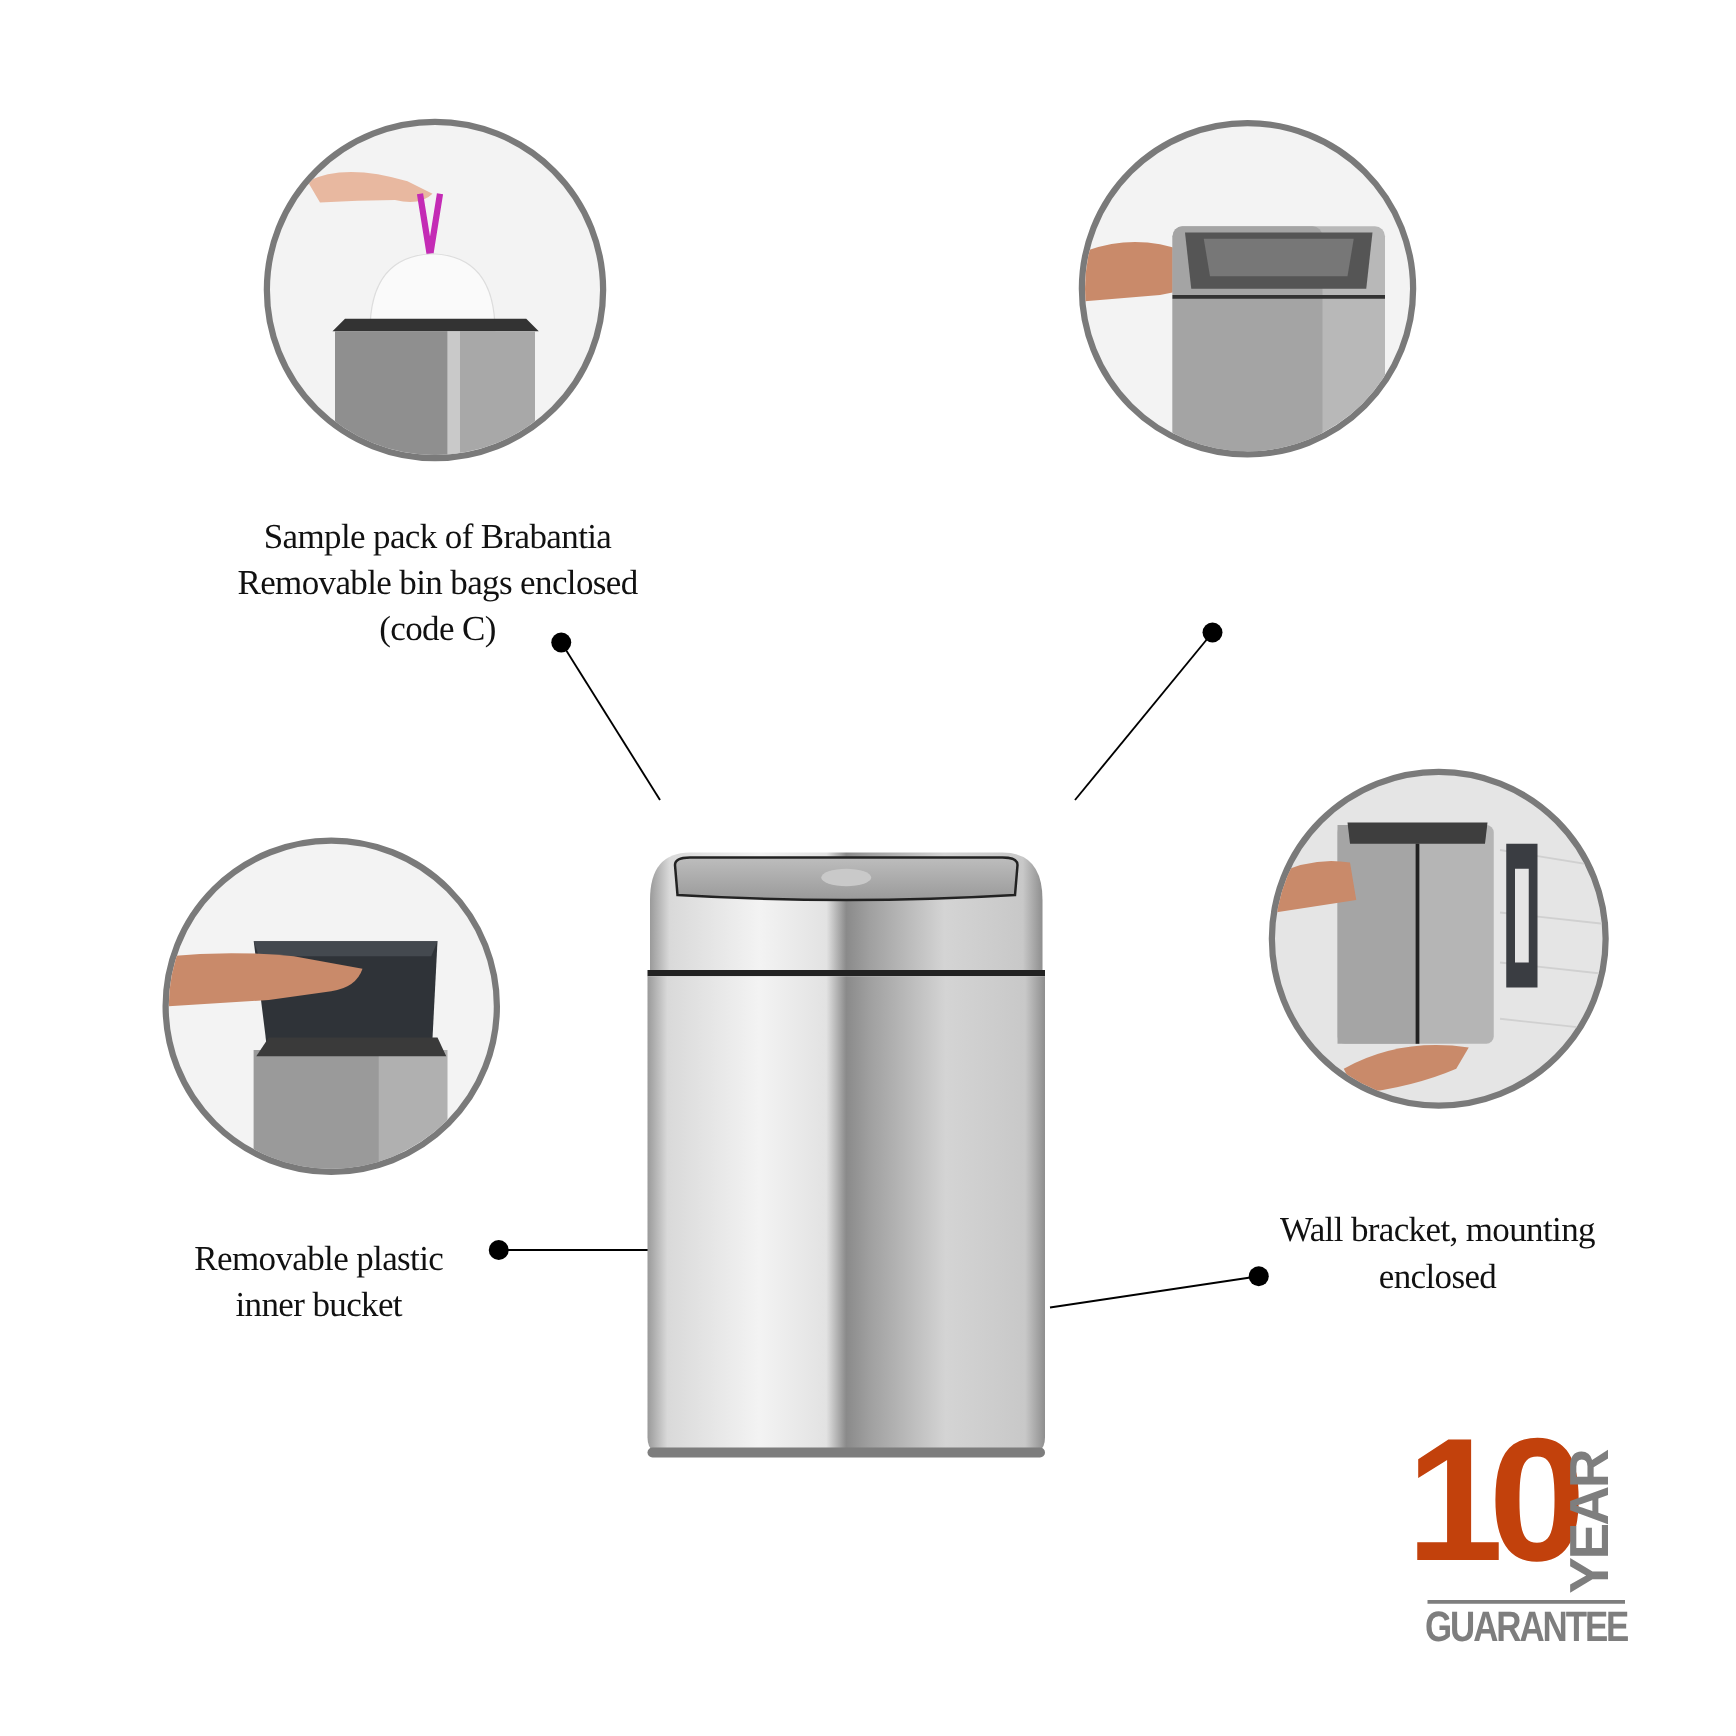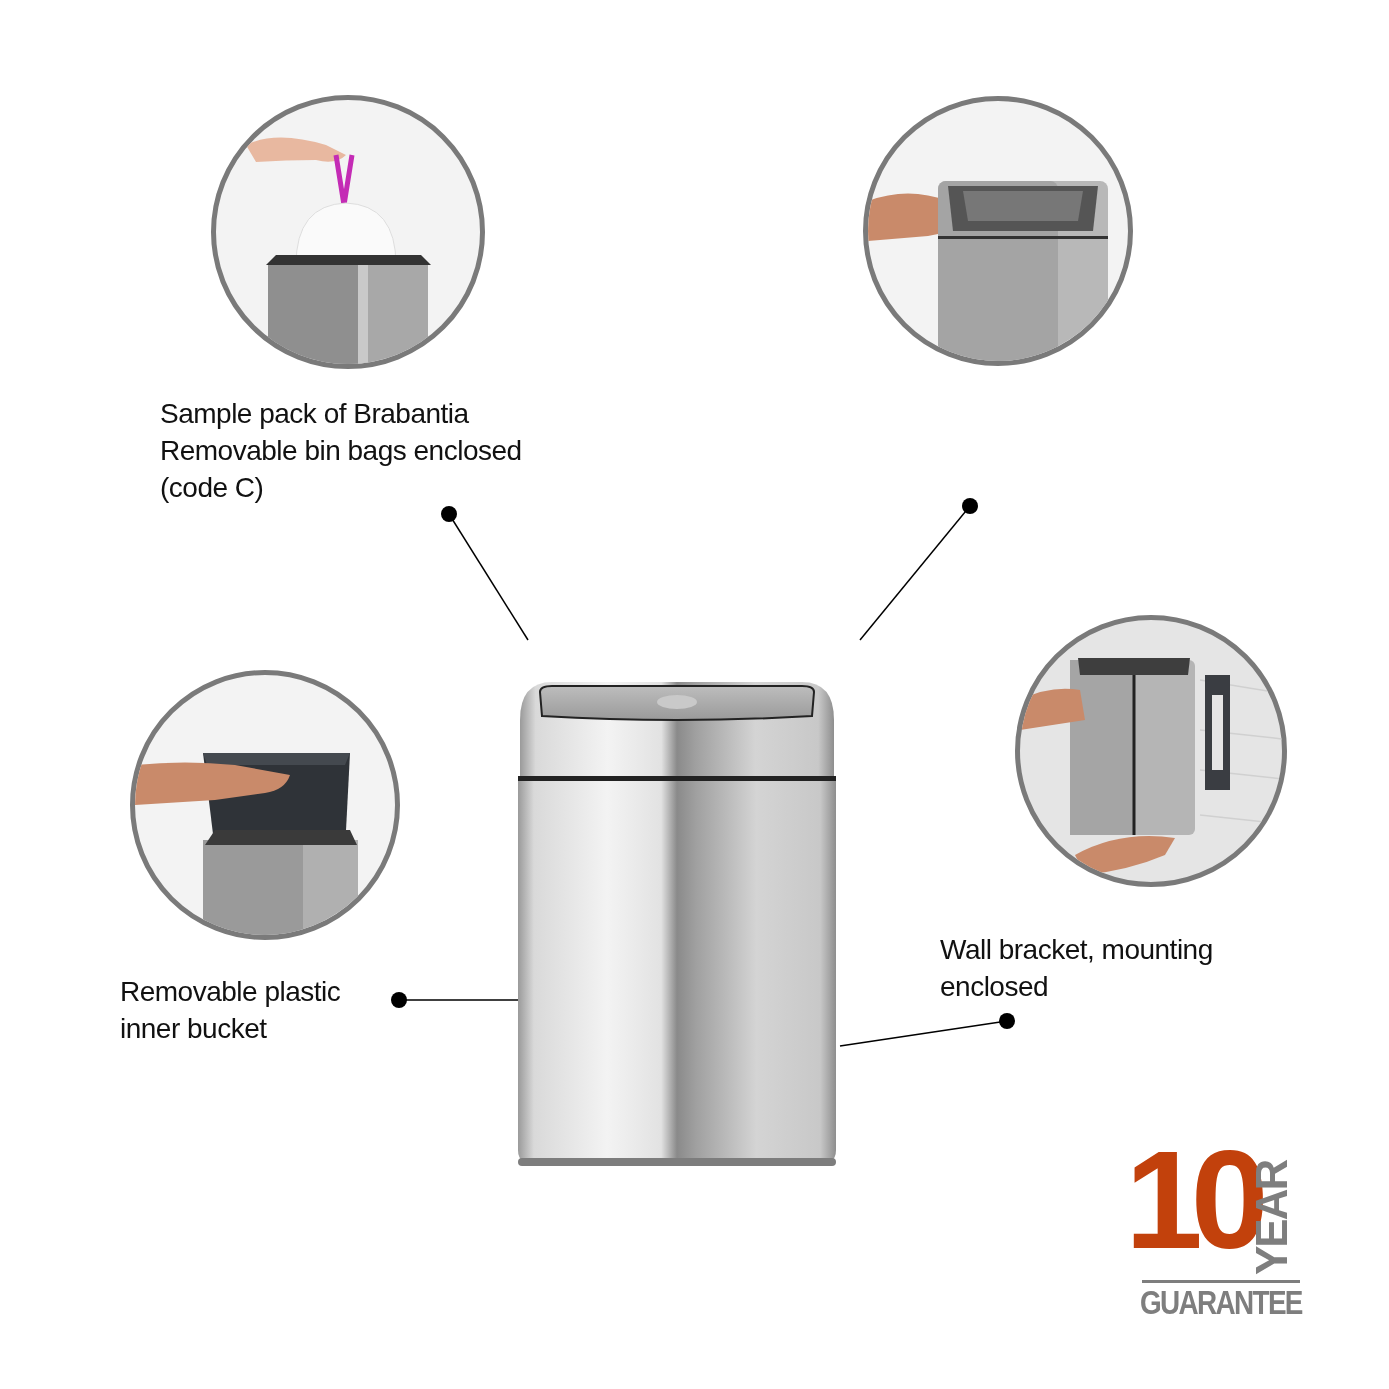--- a/index.html
+++ b/index.html
@@ -1,19 +1,19 @@
 <!DOCTYPE html>
 <html><head>
 <meta charset="utf-8">
 <style>
   html,body{margin:0;padding:0;background:#fff;}
   body{width:1389px;height:1389px;position:relative;overflow:hidden;font-family:"DejaVu Sans","Liberation Sans",sans-serif;color:#111;}
   .abs{position:absolute;}
   .circle{position:absolute;border-radius:50%;border:5px solid #7a7a7a;background:#f3f3f3;overflow:hidden;box-sizing:border-box;}
-  .label{position:absolute;font-size:28px;line-height:37px;color:#111;font-family:Liberation Sans, sans-serif;letter-spacing:-0.5px;}
+  .label{position:absolute;text-align:center;font-size:28px;line-height:37px;color:#111;font-family:Liberation Serif, serif;letter-spacing:-0.5px;margin-top:16px;}
   .dot{position:absolute;width:16px;height:16px;border-radius:50%;background:#000;}
   svg.lines{position:absolute;left:0;top:0;}
   .guarantee{position:absolute;left:1120px;top:1145px;width:200px;height:180px;color:#7e7e7e;}
   .g-ten{position:absolute;left:5px;top:-10px;font-family:"Liberation Sans",sans-serif;font-weight:bold;font-size:140px;letter-spacing:-12px;line-height:130px;color:#c2410c;}
   .g-year{position:absolute;left:130px;top:10px;width:40px;height:120px;}
   .g-year span{display:block;transform:rotate(-90deg);transform-origin:left top;position:absolute;left:0;top:120px;font-family:"Liberation Sans",sans-serif;font-weight:bold;font-size:44px;line-height:44px;white-space:nowrap;color:#7e7e7e;letter-spacing:-2px;}
   .g-rule{position:absolute;left:22px;top:135px;width:158px;height:3px;background:#7e7e7e;}
   .g-guar{position:absolute;left:20px;top:138px;font-family:"Liberation Sans",sans-serif;font-weight:bold;font-size:34px;letter-spacing:-2px;color:#7e7e7e;transform:scaleX(0.82);transform-origin:left top;}
 </style>
 </head>
@@ -115,21 +115,21 @@
   <div>Sample pack of Brabantia</div>
   <div>Removable bin bags enclosed</div>
   <div>(code C)</div>
 </div>
 <div class="label" style="left:880px;top:398px;width:270px">
 </div>
 <div class="label" style="left:120px;top:973px;width:270px">
   <div>Removable plastic</div>
   <div>inner bucket</div>
 </div>
-<div class="label" style="left:940px;top:931px;width:420px">
+<div class="label" style="left:940px;top:950px;width:420px">
   <div>Wall bracket, mounting</div>
   <div>enclosed</div>
 </div>
 
 <div class="guarantee">
   <div class="g-ten">10</div>
   <div class="g-year">
       <span>YEAR</span>
     </div>
   <div class="g-rule"></div>

